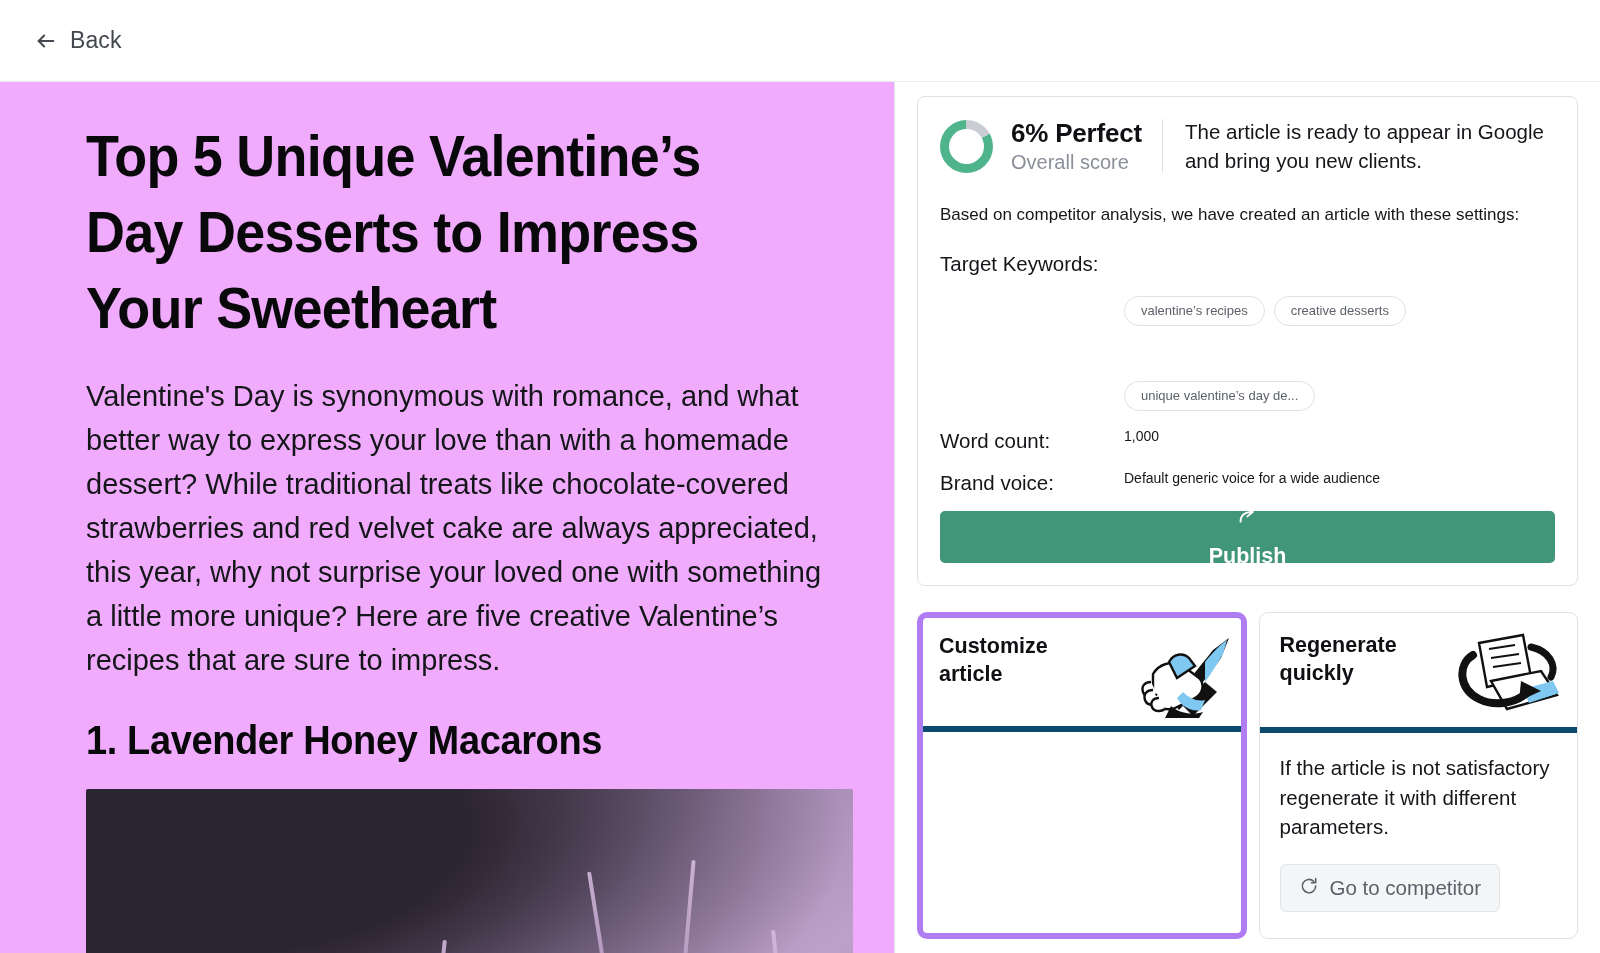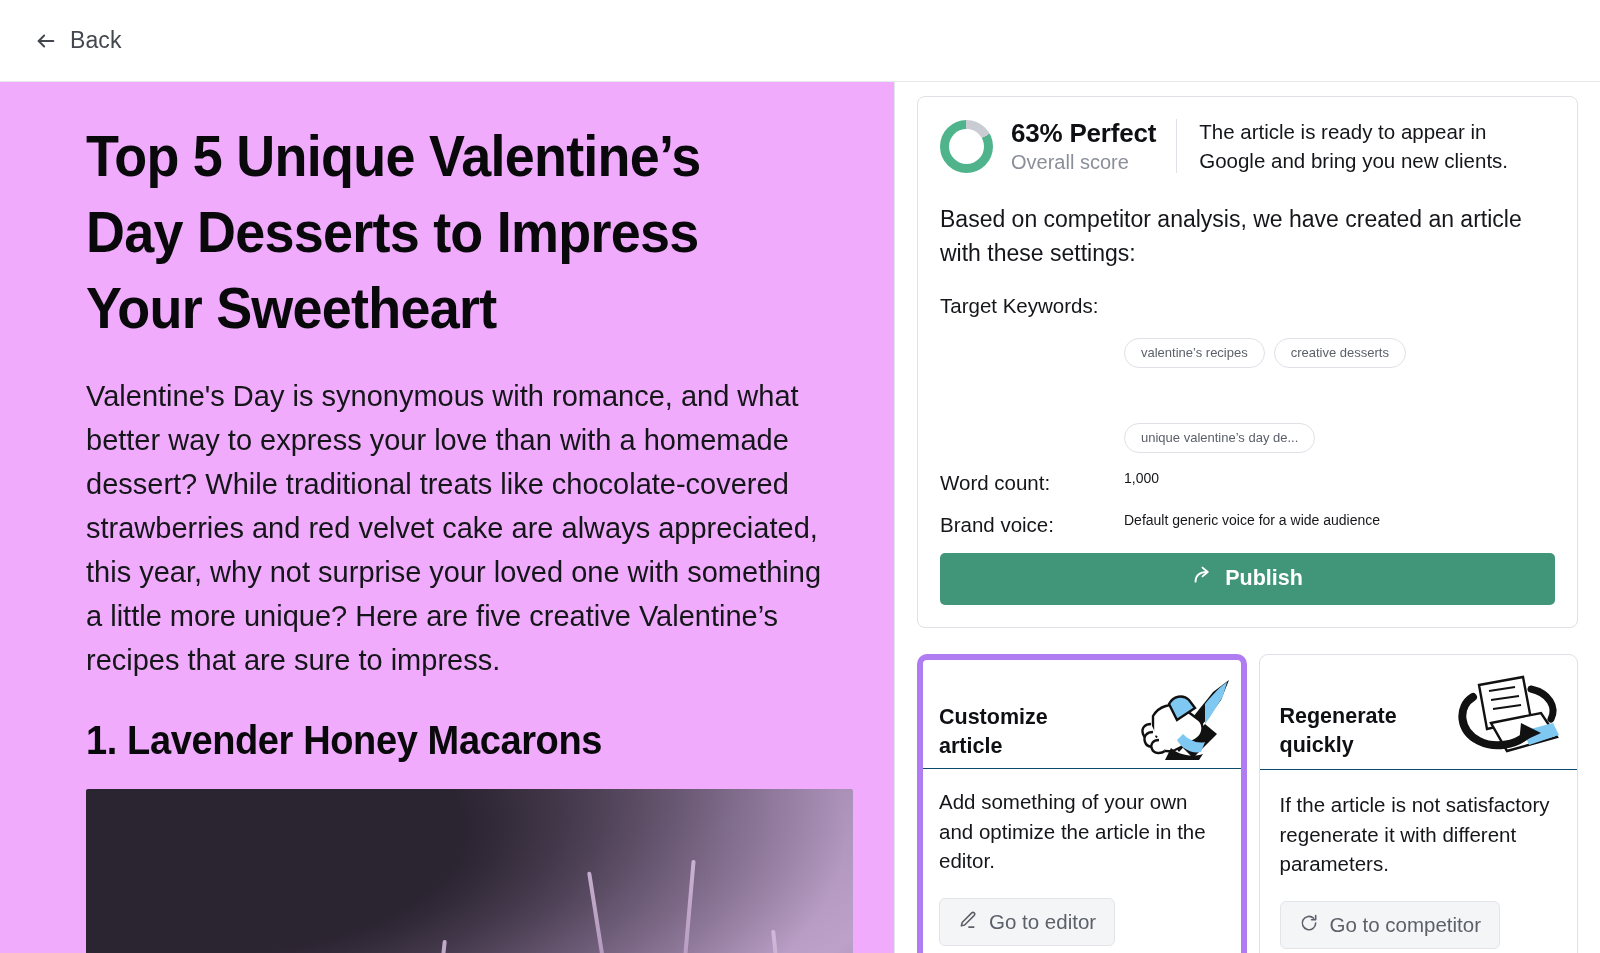--- a/index.html
+++ b/index.html
@@ -169,21 +169,21 @@
   }
   .score-desc {
     font-size: 20.5px;
     line-height: 1.42;
     color: #15161a;
     flex: 1;
   }
 
   .based-on {
     margin-top: 28px;
-    font-size: 23px;
+    font-size: 17px;
     line-height: 1.45;
     color: #15161a;
   }
 
   .settings {
     margin-top: 22px;
   }
   .setting-row {
     display: flex;
     align-items: flex-start;
@@ -255,24 +255,24 @@
     height: 327px;
     display: flex;
     flex-direction: column;
   }
   .action-card.highlighted {
     border: 6px solid #b07cf2;
     border-radius: 10px;
   }
   .card-head {
     display: flex;
-    align-items: flex-end;
+    align-items: flex-start;
     justify-content: space-between;
     padding: 18px 12px 10px 20px;
-    border-bottom: 1px solid #0c4a6e;
+    border-bottom: 6px solid #0c4a6e;
     min-height: 102px;
   }
   .highlighted .card-head { padding: 14px 8px 8px 16px; }
   .card-title {
     font-size: 21.5px;
     font-weight: 700;
     color: #0f1013;
     line-height: 1.32;
     max-width: 170px;
   }
@@ -340,21 +340,21 @@
     </div>
   </div>
 
   <div class="right-col">
 
     <div class="summary-card">
 
       <div class="score-row">
         <div class="donut" style="background: conic-gradient(rgb(201, 204, 211) 0deg, rgb(201, 204, 211) 61.2deg, rgb(79, 180, 140) 61.2deg, rgb(79, 180, 140) 360deg);"></div>
         <div class="score-text">
-          <div class="score-headline">63% Perfect</div>
+          <div class="score-headline">6% Perfect</div>
           <div class="score-sub">Overall score</div>
         </div>
         <div class="score-divider"></div>
         <div class="score-desc">The article is ready to appear in Google and bring you new clients.</div>
       </div>
 
       <div class="based-on">Based on competitor analysis, we have created an article with these settings:</div>
 
       <div class="settings">
 
@@ -372,21 +372,21 @@
           <div class="setting-value">1,000</div>
         </div>
 
         <div class="setting-row">
           <div class="setting-label">Brand voice:</div>
           <div class="setting-value">Default generic voice for a wide audience</div>
         </div>
 
       </div>
 
-      <button class="publish-btn" style="background: rgb(65, 149, 120);">
+      <button class="publish-btn" style="background: rgb(65, 149, 120); flex-direction: column;">
         <span>
           <svg viewBox="0 0 24 24" fill="none" stroke="currentColor" stroke-width="2.2" stroke-linecap="round" stroke-linejoin="round">
             <path d="M4 19c0-7 5-11 13-11"></path>
             <polyline points="12,3 18,8 12,13"></polyline>
           </svg>
         </span>
         <span>Publish</span>
       </button>
     </div>
 
@@ -403,32 +403,20 @@
               <path d="M40 42 C46 32 58 28 70 34 L86 46 C92 52 90 62 82 66 L62 76 C52 80 42 74 40 64 Z" fill="#fff" stroke="#111" stroke-width="2.4"></path>
               <path d="M56 30 C60 22 70 20 76 26 L82 34 L64 46 Z" fill="#7ec8f2" stroke="#111" stroke-width="2.4"></path>
               <path d="M38 50 C32 50 28 54 30 60 C32 66 40 66 44 62" stroke="#111" stroke-width="2.4" fill="#fff"></path>
               <path d="M40 58 C34 58 30 62 32 68 C34 74 42 74 46 70" stroke="#111" stroke-width="2.4" fill="#fff"></path>
               <path d="M46 66 C40 66 37 70 39 75 C41 80 48 80 52 77" stroke="#111" stroke-width="2.4" fill="#fff"></path>
               <path d="M58 74 C64 80 78 84 90 80 L86 86 L52 86 Z" fill="#111"></path>
               <path d="M70 60 C76 66 84 70 92 68 L88 78 C78 80 68 74 64 66 Z" fill="#7ec8f2"></path>
             </svg>
           </span>
         </div>
-        <div class="card-body">
-          <div class="card-desc">Add something of your own and optimize the article in the editor.</div>
-          <button class="card-btn">
-            <span>
-              <svg viewBox="0 0 24 24" fill="none" stroke="currentColor" stroke-width="1.9" stroke-linecap="round" stroke-linejoin="round">
-                <path d="M16.5 3.5a2.1 2.1 0 0 1 3 3L8 18l-4 1 1-4Z"></path>
-                <line x1="13" y1="20.5" x2="19" y2="20.5"></line>
-              </svg>
-            </span>
-            <span>Go to editor</span>
-          </button>
-        </div>
       </div>
 
       <div class="action-card">
         <div class="card-head">
           <div class="card-title">Regenerate quickly</div>
           <span class="card-art">
             <svg viewBox="0 0 120 86" fill="none">
               <path d="M34 12 L78 4 L86 46 L42 56 Z" fill="#fff" stroke="#111" stroke-width="2.4"></path>
               <line x1="44" y1="18" x2="70" y2="14" stroke="#111" stroke-width="2.2"></line>
               <line x1="46" y1="27" x2="74" y2="23" stroke="#111" stroke-width="2.2"></line>

